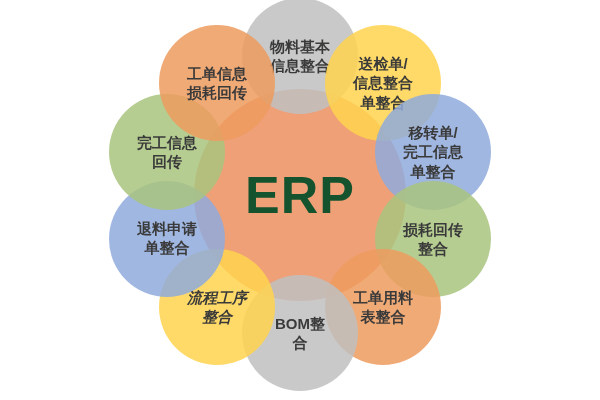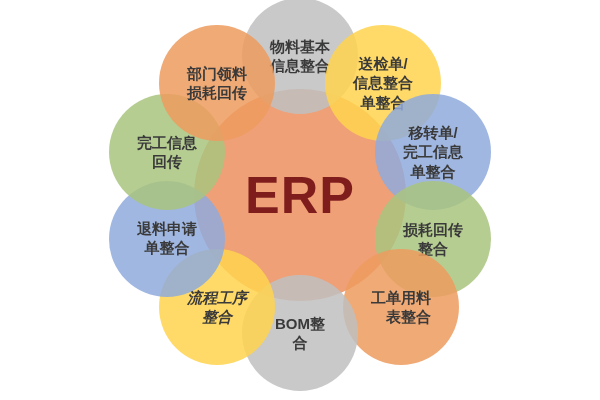--- a/index.html
+++ b/index.html
@@ -35,40 +35,40 @@
     font-size: 15px;
     line-height: 1.3;
     white-space: pre-line;
     color: #3a3a3a;
   }
 </style>
 </head>
 <body>
 
 <div class="stage">
-  <div class="circle center-circle" style="background: rgb(239, 160, 119); color: #7f1d1d;">
+  <div class="circle center-circle" style="background: rgb(239, 160, 119); color: #14532d;">
     <span>ERP</span>
   </div>
   <div id="nodes">
       <div class="circle node" style="left: 242px; top: -2px; background: rgba(191, 191, 191, 0.85);"><span>物料基本
 信息整合</span></div>
       <div class="circle node" style="left: 325px; top: 25px; background: rgba(255, 211, 77, 0.85);"><span>送检单/
 信息整合
 单整合</span></div>
       <div class="circle node" style="left: 375px; top: 94px; background: rgba(143, 170, 220, 0.85);"><span>移转单/
 完工信息
 单整合</span></div>
       <div class="circle node" style="left: 375px; top: 181px; background: rgba(169, 196, 127, 0.85);"><span>损耗回传
 整合</span></div>
-      <div class="circle node" style="left: 343px; top: 249px; background: rgba(237, 155, 94, 0.85); text-align: right;"><span>工单用料
+      <div class="circle node" style="left: 325px; top: 249px; background: rgba(237, 155, 94, 0.85);"><span>工单用料
 表整合</span></div>
       <div class="circle node" style="left: 242px; top: 275px; background: rgba(191, 191, 191, 0.85);"><span>BOM整
 合</span></div>
       <div class="circle node" style="left: 159px; top: 249px; background: rgba(255, 211, 77, 0.85); font-style: italic;"><span>流程工序
 整合</span></div>
       <div class="circle node" style="left: 109px; top: 181px; background: rgba(143, 170, 220, 0.85); font-family: Liberation Serif, serif;"><span>退料申请
 单整合</span></div>
       <div class="circle node" style="left: 109px; top: 94px; background: rgba(169, 196, 127, 0.85);"><span>完工信息
 回传</span></div>
-      <div class="circle node" style="left: 159px; top: 25px; background: rgba(237, 155, 94, 0.85);"><span>部门领料
+      <div class="circle node" style="left: 159px; top: 25px; background: rgba(237, 155, 94, 0.85);"><span>工单信息
 损耗回传</span></div>
     </div>
 </div>
 
 </body></html>

